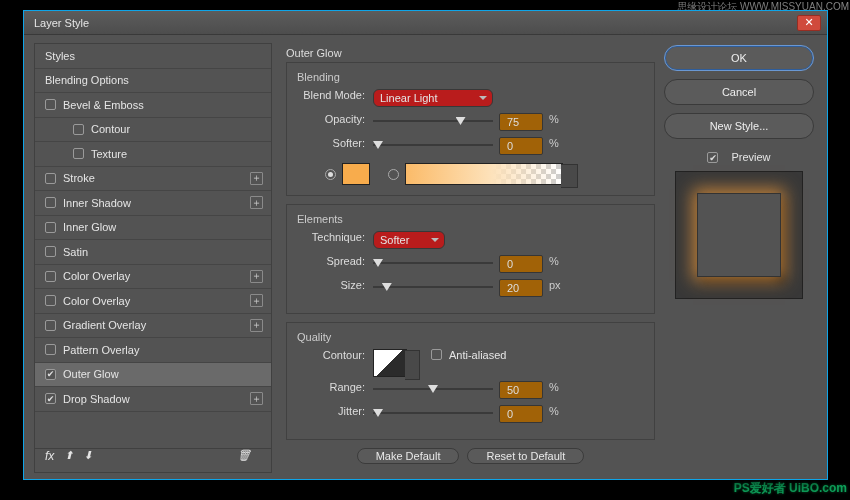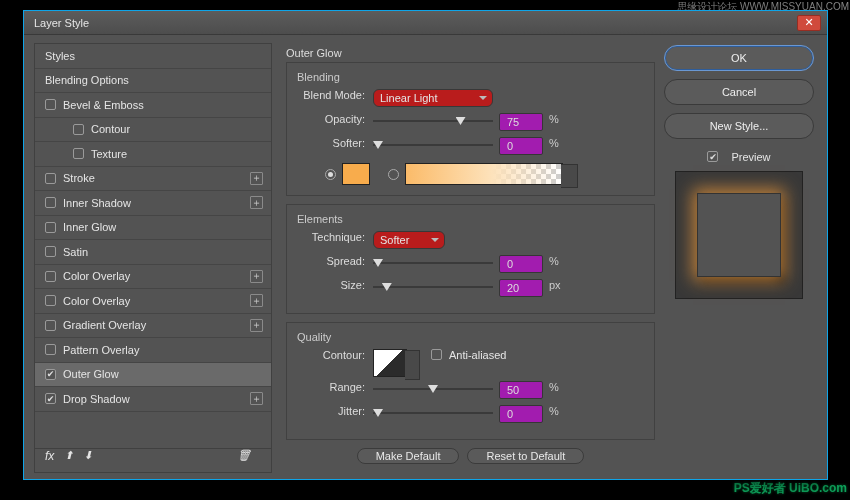--- a/index.html
+++ b/index.html
@@ -29,37 +29,37 @@
 .grp-title{color:#ddd;margin-bottom:3px}
 .fieldset{border:1px solid #414141;padding:8px 10px 10px;margin-bottom:8px;position:relative}
 .legend{color:#ccc;margin-bottom:6px;font-size:11px}
 .row{display:flex;align-items:flex-start;height:22px;margin-bottom:2px}
 .row-lbl{width:76px;text-align:right;padding-right:8px;color:#ddd}
 .select{height:18px;background:#b91c1c;border:1px solid #383838;border-radius:6px;padding:0 16px 0 6px;display:inline-flex;align-items:center;position:relative;min-width:100px;cursor:pointer}
 .select::after{content:"";position:absolute;right:5px;top:6px;border:4px solid transparent;border-top-color:#bbb}
 .slider{width:120px;height:16px;position:relative;margin-right:6px}
 .track{position:absolute;top:7px;left:0;right:0;height:2px;background:#3a3a3a}
 .thumb{position:absolute;top:4px;width:10px;height:8px;background:#dedede;clip-path:polygon(50% 100%,0 0,100% 0)}
-.num-input{width:44px;height:18px;background:#a21caf;border:1px solid #363636;color:#ddd;padding:0 7px;border-radius:2px}
+.num-input{width:44px;height:18px;background:#a16207;border:1px solid #363636;color:#ddd;padding:0 7px;border-radius:2px}
 .unit{margin-left:6px;color:#ccc}
 .color-row{display:flex;align-items:center;gap:6px;margin-top:4px;padding-left:28px}
 .radio{width:11px;height:11px;border:1px solid #aaa;border-radius:50%;display:inline-flex;align-items:center;justify-content:center}
 .radio.on::after{content:"";width:5px;height:5px;background:#ddd;border-radius:50%}
 .swatch{width:28px;height:22px;background:#f8ac4c;border:1px solid #222;cursor:pointer}
 .grad{width:158px;height:22px;background:linear-gradient(90deg,#fbbb69,#fde2bb 55%,rgba(255,255,255,0)),repeating-conic-gradient(#ccc 0 25%,#fff 0 50%) 0/10px 10px;border:1px solid #222;position:relative;cursor:pointer}
 .grad::after{content:"";position:absolute;right:-16px;top:0;width:16px;height:22px;background:#494949;border:1px solid #333;border-left:none}
 .grad-caret{position:absolute;right:-12px;top:8px;border:4px solid transparent;border-top-color:#bbb}
 .contour{width:34px;height:28px;background:linear-gradient(135deg,#fff 0 49.7%,#2b2b2b 50%);border:1px solid #222;position:relative;cursor:pointer}
 .contour::after{content:"";position:absolute;right:-14px;top:0;width:14px;height:28px;background:#494949;border:1px solid #333;border-left:none}
 .btn{height:16px;background:#5a5a5a;border:1px solid #3b3b3b;border-radius:10px;padding:0 18px;display:inline-flex;align-items:center;justify-content:center;cursor:pointer;color:#e8e8e8}
 .btn-row{display:flex;gap:8px;justify-content:center;margin-top:4px}
 .right-col{width:156px;display:flex;flex-direction:column;align-items:center;padding-top:2px}
 .big-btn{width:150px;height:26px;background:#5b5b5b;border:1px solid #3a3a3a;border-radius:13px;display:flex;align-items:center;justify-content:center;margin-bottom:8px;cursor:pointer;color:#eee}
 .big-btn.primary{border-color:#6a98d3;box-shadow:0 0 0 1px #2d5c9a inset}
-.preview-chk{display:flex;align-items:flex-start;gap:6px;margin:4px 0 8px}
+.preview-chk{display:flex;align-items:flex-end;gap:6px;margin:4px 0 8px}
 .preview-box{width:128px;height:128px;background:#383838;border:1px solid #222;display:flex;align-items:center;justify-content:center}
 .preview-inner{width:84px;height:84px;background:#535353;border:1px solid #333;box-shadow:0 0 16px 4px rgba(240,155,60,.75),4px 6px 8px rgba(0,0,0,.55)}
 </style>
 </head>
 <body>
 
 <div class="watermark-top">思缘设计论坛 WWW.MISSYUAN.COM</div>
 <div class="watermark-bottom">PS爱好者 UiBO.com</div>
 
 <div class="dialog">

